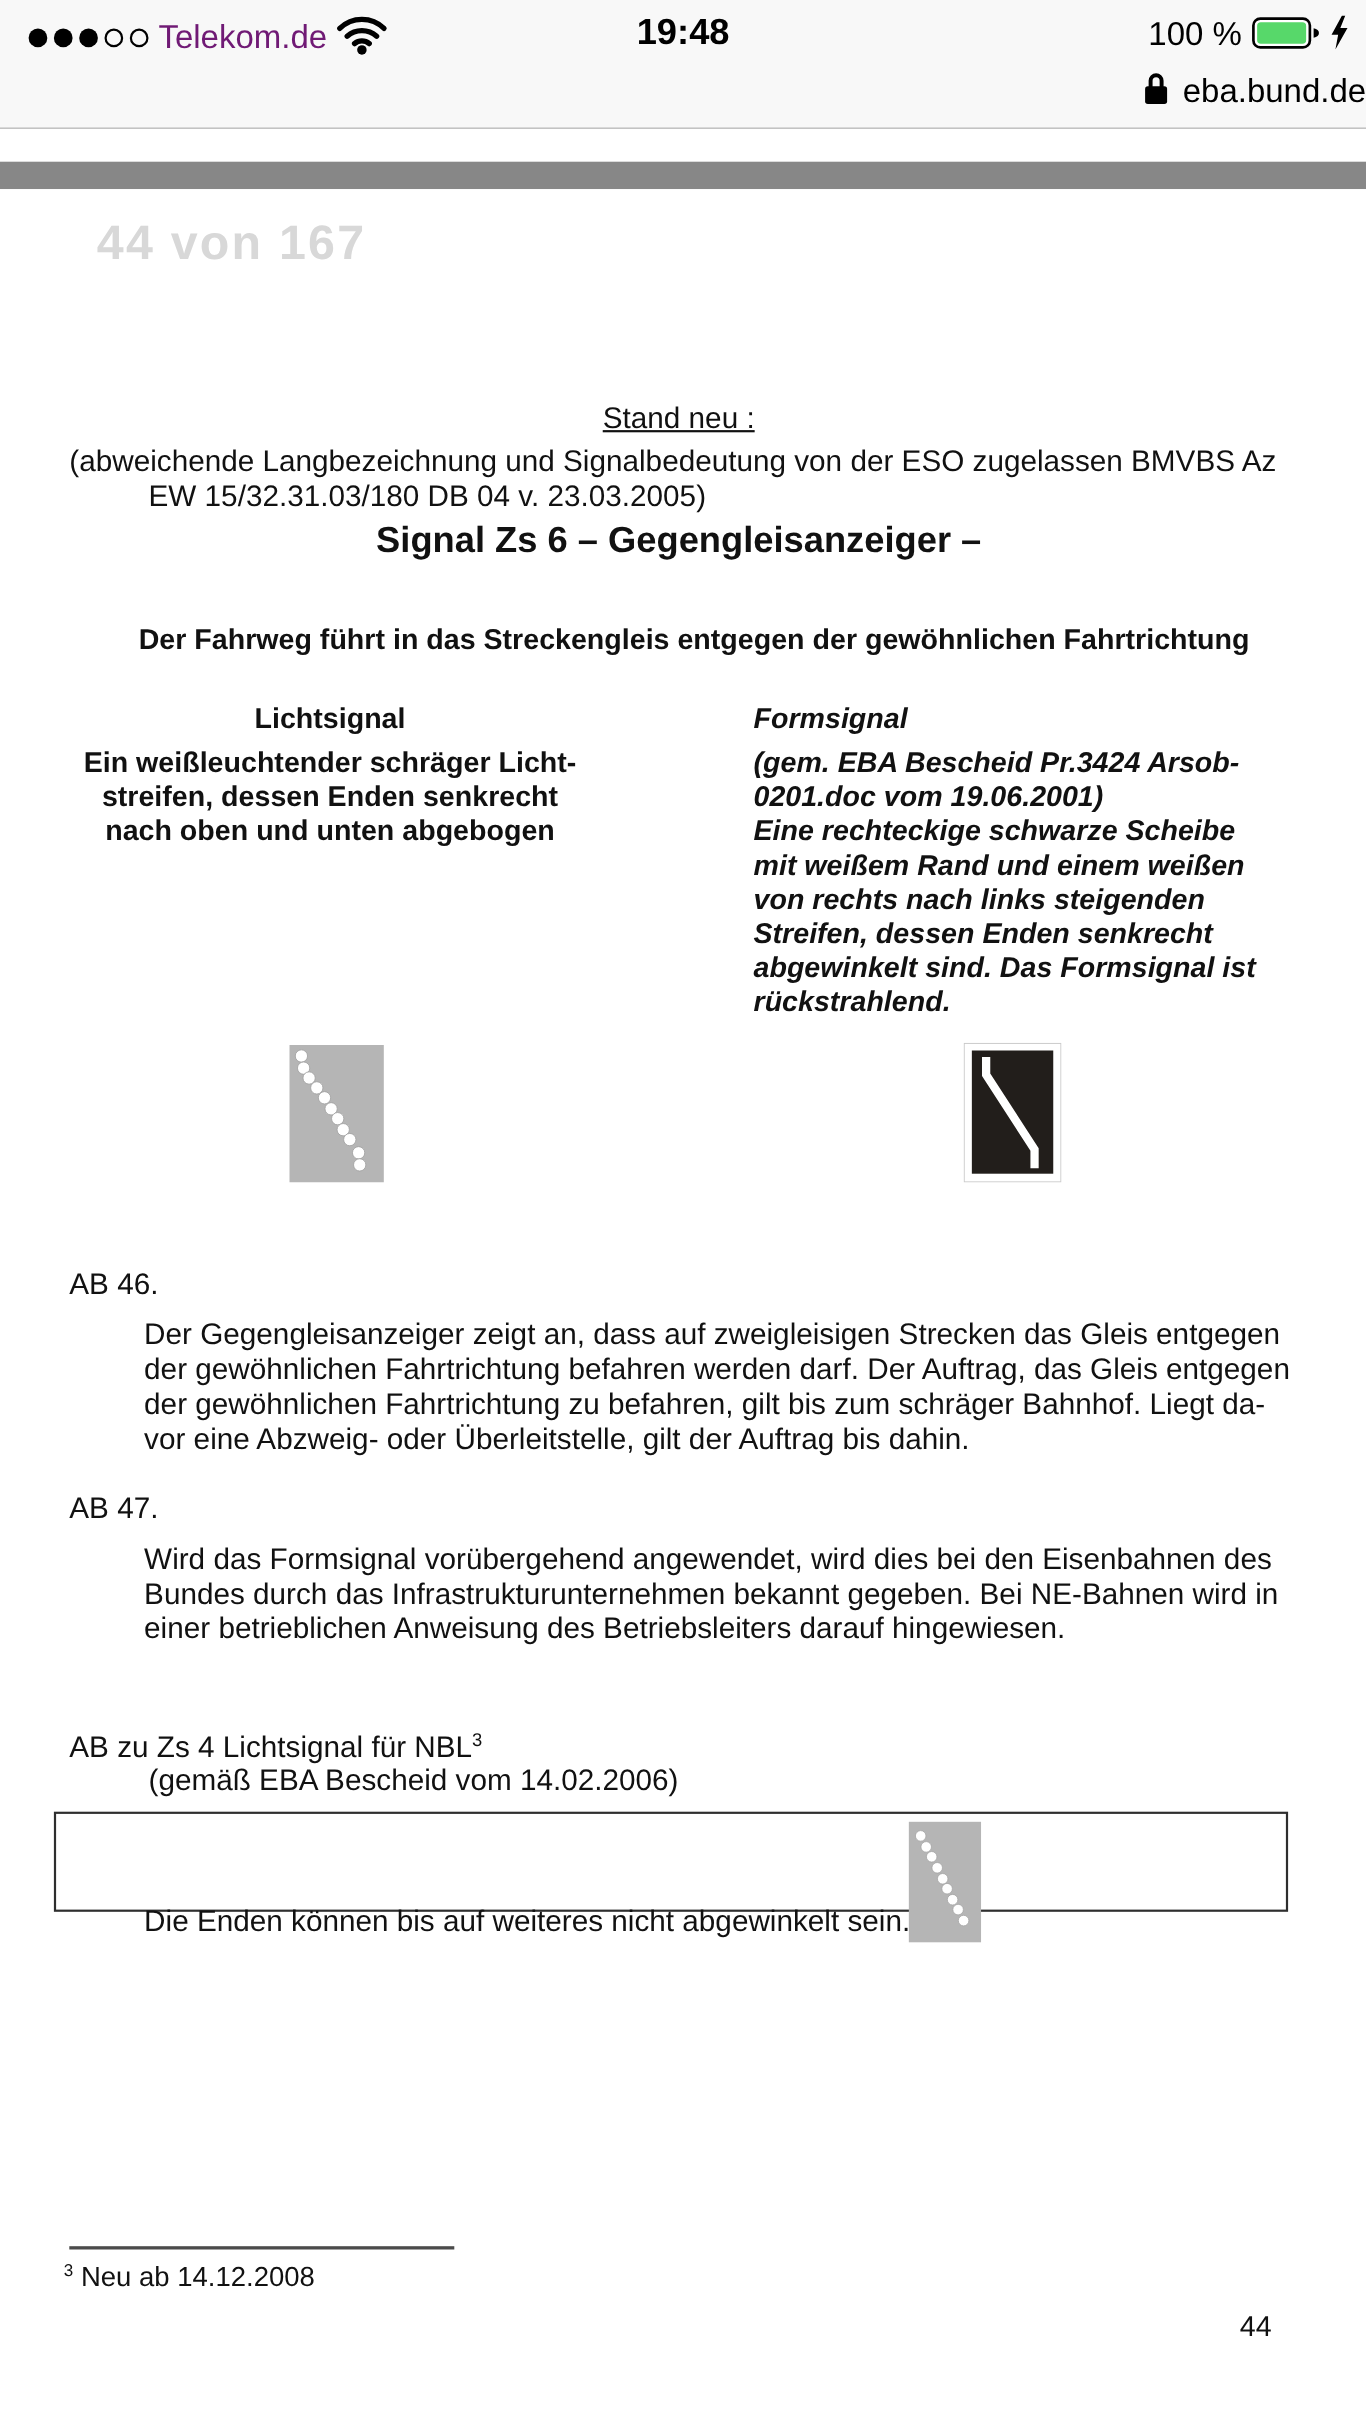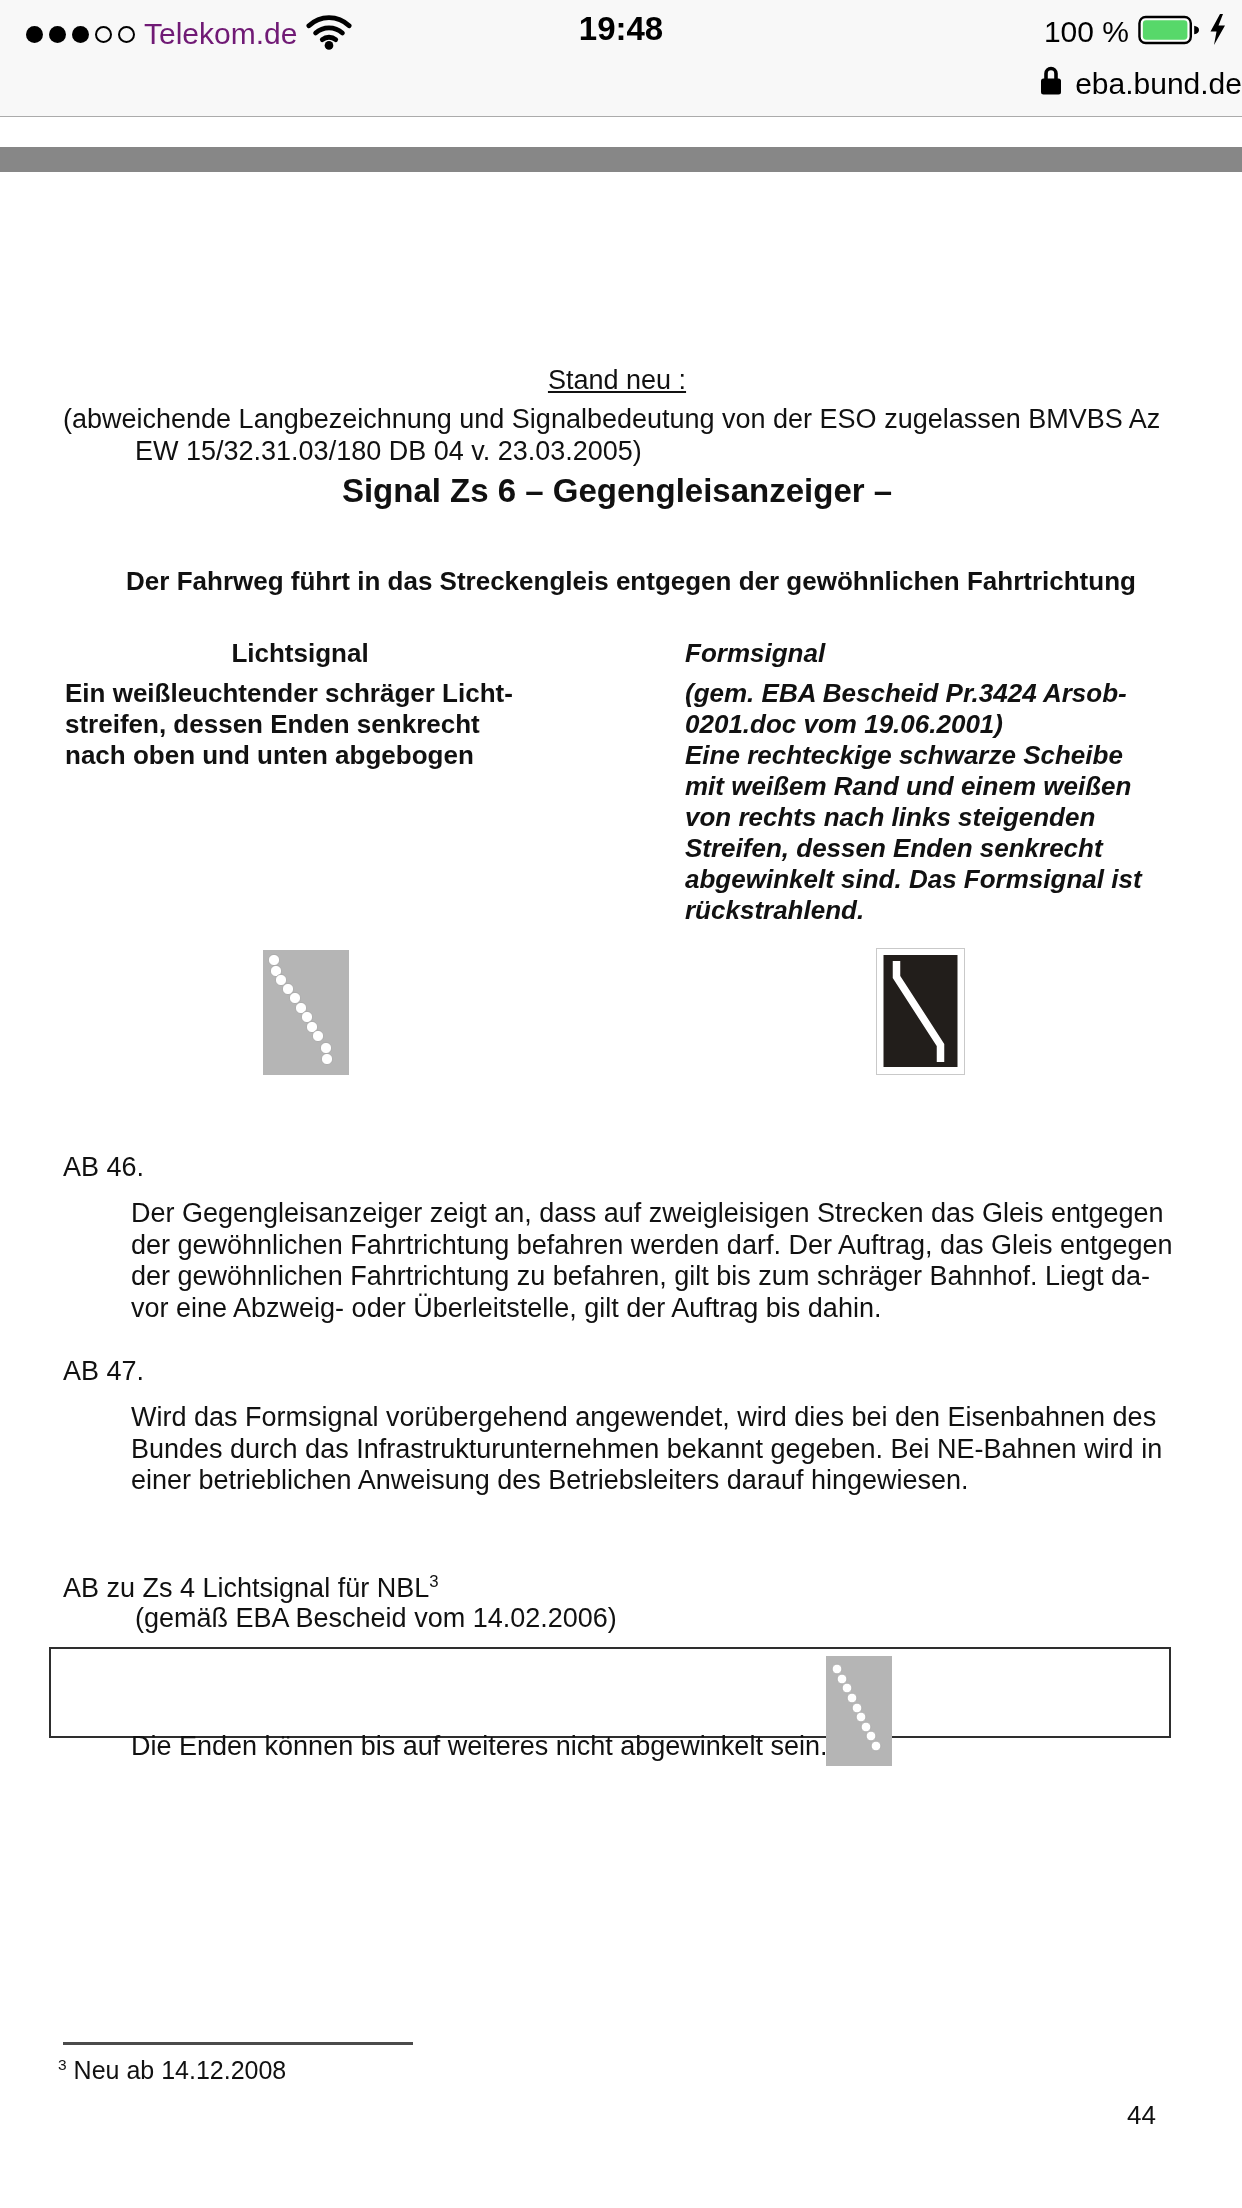--- a/index.html
+++ b/index.html
@@ -30,21 +30,21 @@
   
   .doc{position:absolute;left:0;top:172px;width:1242px;height:2036px;background:#fff;}
   .watermark{position:absolute;left:88px;top:24px;font-size:44px;font-weight:600;
     color:#d8d8d8;letter-spacing:2px;}
   .t27{font-size:27px;line-height:32px;}
   .center{left:0;width:1234px;text-align:center;}
   .stand{text-decoration:underline;}
   .title{font-size:33px;font-weight:bold;}
   .meaning{font-size:26px;font-weight:bold;}
   .colhead{font-size:26px;font-weight:bold;}
-  .ls-lines{position:absolute;left:65px;top:506px;width:470px;text-align:left;
+  .ls-lines{position:absolute;left:65px;top:506px;width:470px;text-align:center;
     font-size:26px;line-height:31px;font-weight:bold;}
   .fs-head{font-style:italic;}
   .fs-lines{position:absolute;left:685px;top:506px;width:500px;
     font-size:26px;line-height:31px;font-weight:bold;font-style:italic;}
   .ab-label{font-size:27px;}
   .ab-lines{position:absolute;left:131px;width:1060px;font-size:27px;line-height:31.5px;}
   sup{font-size:0.62em;}
   .nbl-box{position:absolute;left:49px;top:1475px;width:1122px;height:91px;
     border:2px solid #2e2e2e;box-sizing:border-box;}
   .nbl-box-text{position:absolute;left:80px;top:82px;font-size:27px;}
@@ -99,20 +99,21 @@
       </svg>
     </span>
     <span>eba.bund.de</span>
   </div>
 </div>
 
 <div class="progressbar"></div>
 
 <div class="doc">
 
+  <div class="watermark">44 von 167</div>
 
   <div class="abs center t27 stand" style="top:192px;">Stand neu :</div>
 
   <div class="abs t27" style="left:63px;top:231px;">(abweichende Langbezeichnung und Signalbedeutung von der ESO zugelassen BMVBS Az</div>
   <div class="abs t27" style="left:135px;top:263px;">EW 15/32.31.03/180 DB 04 v. 23.03.2005)</div>
 
   <div class="abs center title" style="top:300px;">Signal Zs 6  – Gegengleisanzeiger –</div>
 
   <div class="abs center meaning" style="top:394px;padding-left:14px;">Der Fahrweg führt in das Streckengleis entgegen der gewöhnlichen Fahrtrichtung</div>
 

